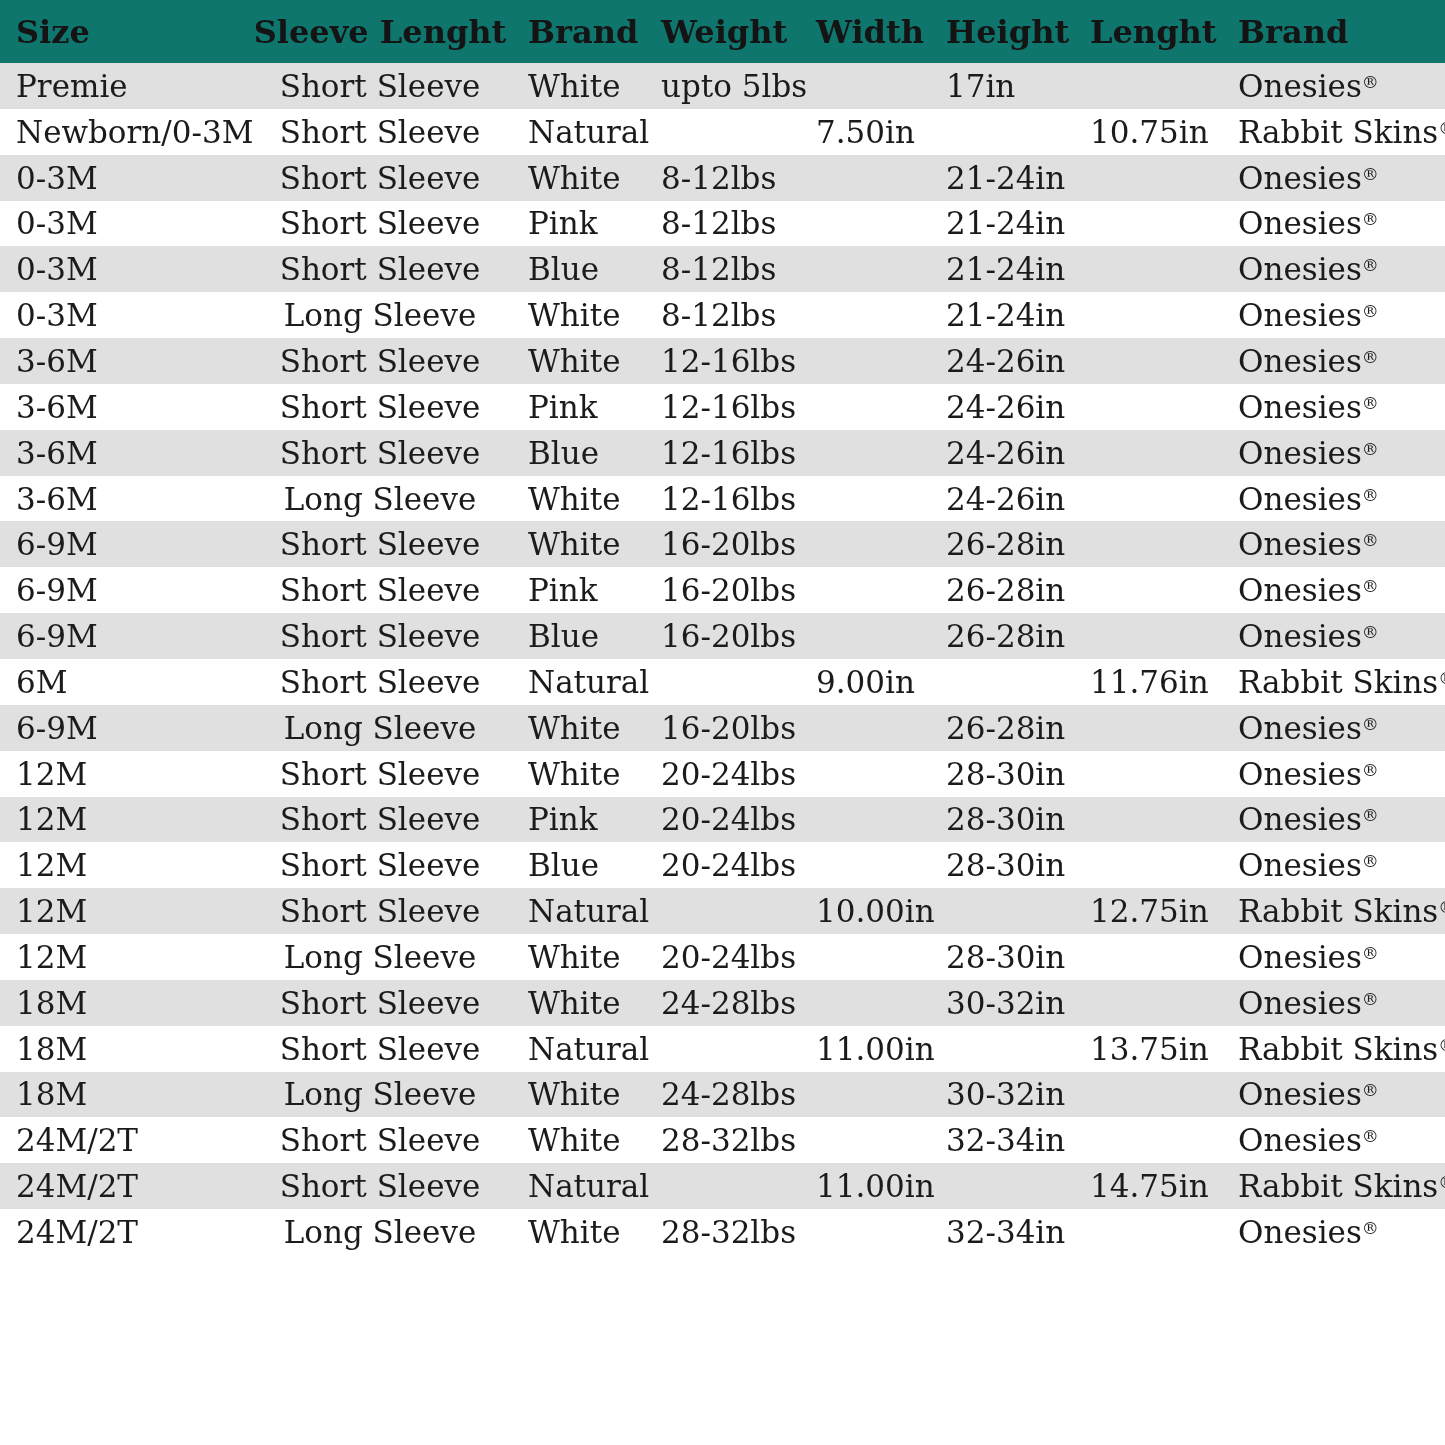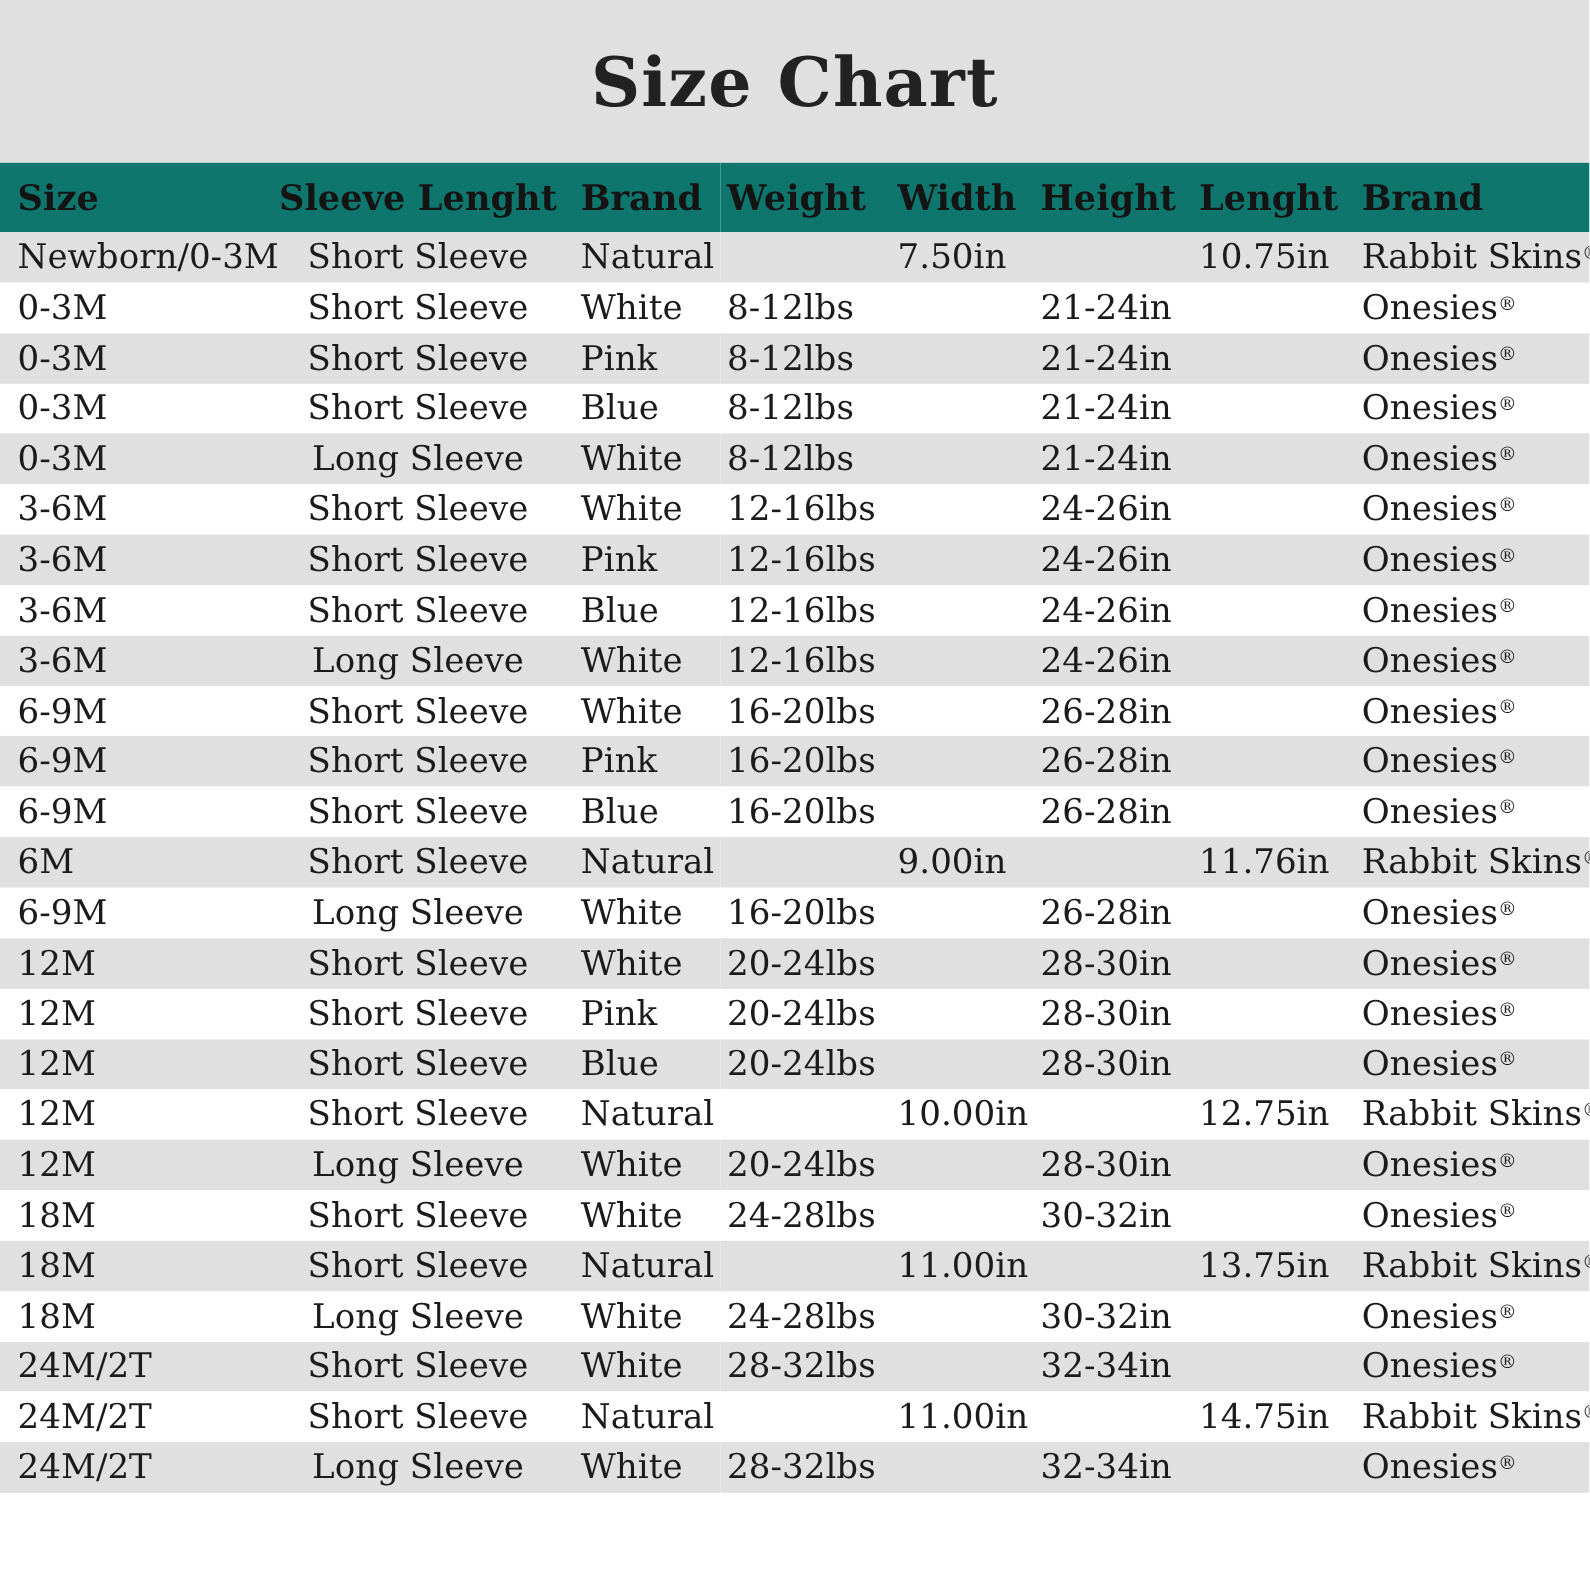--- a/index.html
+++ b/index.html
@@ -73,23 +73,20 @@
   .reg {
     font-size: 0.55em;
     vertical-align: 0.5em;
   }
 </style>
 </head>
 <body>
 
 <div class="page">
 
-  <div class="title-band">
-    <h1 class="title">Size Chart</h1>
-  </div>
 
   <table class="size-table">
     <colgroup>
       <col style="width:250px">
       <col style="width:260px">
       <col style="width:145px">
       <col style="width:155px">
       <col style="width:130px">
       <col style="width:140px">
       <col style="width:150px">
@@ -102,20 +99,30 @@
         <th class="c3">Brand</th>
         <th class="c4">Weight</th>
         <th class="c5">Width</th>
         <th class="c6">Height</th>
         <th class="c7">Lenght</th>
         <th class="c8">Brand</th>
       </tr>
     </thead>
     <tbody id="table-body">
         <tr class="data-row">
+    <td class="c1">Premie</td>
+    <td class="c2">Short Sleeve</td>
+    <td class="c3">White</td>
+    <td class="c4">upto 5lbs</td>
+    <td class="c5"></td>
+    <td class="c6">17in</td>
+    <td class="c7"></td>
+    <td class="c8"><span>Onesies</span><span class="reg">®</span></td>
+  </tr>
+        <tr class="data-row">
     <td class="c1">Newborn/0-3M</td>
     <td class="c2">Short Sleeve</td>
     <td class="c3">Natural</td>
     <td class="c4"></td>
     <td class="c5">7.50in</td>
     <td class="c6"></td>
     <td class="c7">10.75in</td>
     <td class="c8"><span>Rabbit Skins</span><span class="reg">®</span></td>
   </tr>
         <tr class="data-row">

